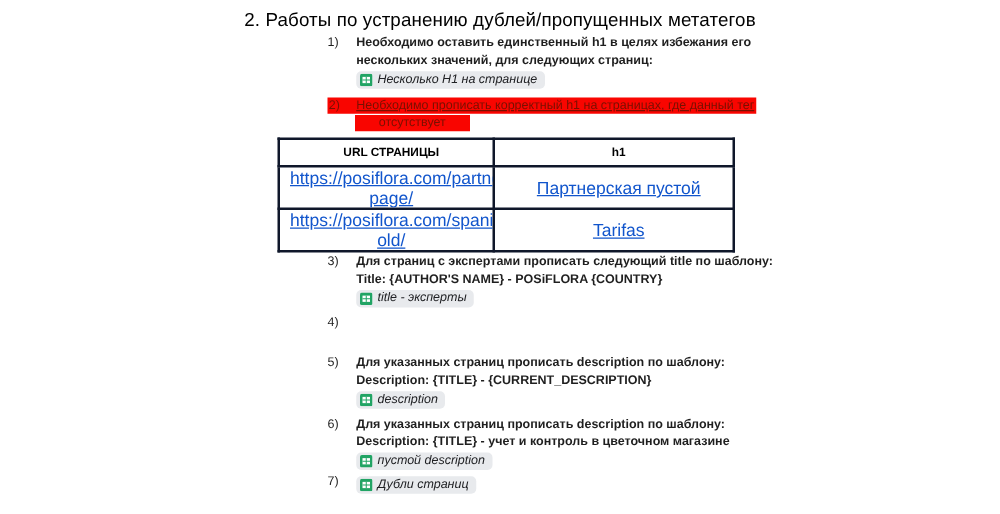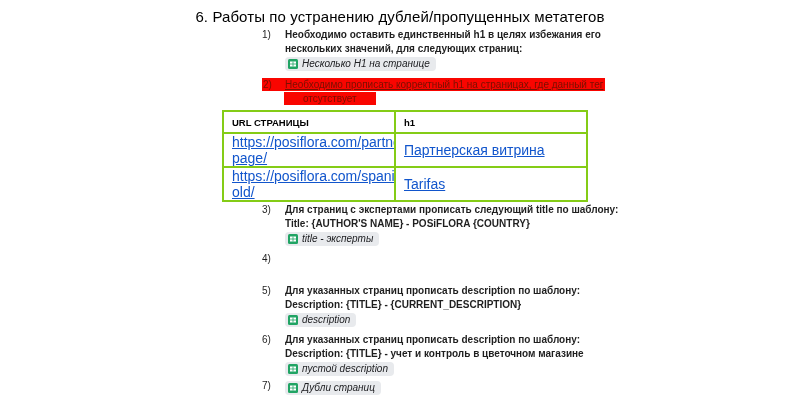--- a/index.html
+++ b/index.html
@@ -69,23 +69,23 @@
   .chip svg{flex:none;display:block;}
 
   
   table.url-table{
     position:absolute;top:110px;left:222px;
     width:366px;
     border-collapse:collapse;
     table-layout:fixed;
   }
   .url-table th,.url-table td{
-    border:2px solid #84cc16;
+    border:2px solid #0f172a;
     padding:0 0 0 8px;
-    text-align:left;
+    text-align:center;
     vertical-align:middle;
     overflow:hidden;
   }
   .url-table th{
     height:20px;
     font-size:9.5px;
     color:#000;
   }
   .url-table td{
     height:22px;
@@ -96,21 +96,21 @@
     color:#1155cc;
     text-decoration:underline;
     cursor:pointer;
   }
 </style>
 </head>
 <body>
 
 <div class="page" style="--hl-bg:#f90500; --hl-fg:#791000;">
 
-  <div class="doc-title">6. Работы по устранению дублей/пропущенных метатегов</div>
+  <div class="doc-title">2. Работы по устранению дублей/пропущенных метатегов</div>
 
   <div class="item" style="top:28px">
     <span class="num">1)</span>
     <div class="body">
       <div class="line">Необходимо оставить единственный h1 в целях избежания его</div>
       <div class="line">нескольких значений, для следующих страниц:</div>
       <div class="chip">
         <svg width="10" height="10" viewBox="0 0 10 10">
           <rect width="10" height="10" rx="1.5" fill="#21a464"></rect>
           <rect x="2" y="2.5" width="6" height="5" fill="#ffffff"></rect>
@@ -136,21 +136,21 @@
         <col class="col-url">
         <col>
       </colgroup>
     <tbody>
         <tr>
       <th>URL СТРАНИЦЫ</th>
       <th>h1</th>
     </tr>
     <tr>
       <td><a>https://posiflora.com/partners-page/</a></td>
-      <td><a>Партнерская витрина</a></td>
+      <td><a>Партнерская пустой</a></td>
     </tr>
     <tr>
       <td><a>https://posiflora.com/spanish/tarifas-old/</a></td>
       <td><a>Tarifas</a></td>
     </tr>
   </tbody>
     </table>
 
   <div class="item" style="top:203px">
     <span class="num">3)</span>

